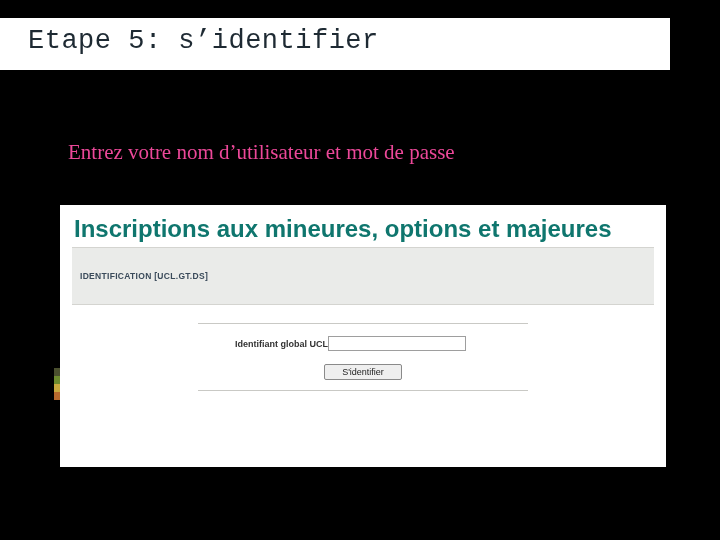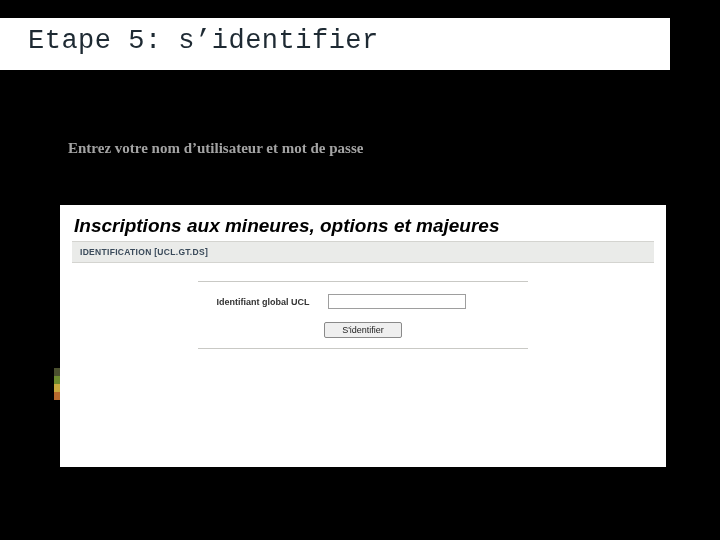--- a/index.html
+++ b/index.html
@@ -22,56 +22,54 @@
     position: absolute;
     top: 18px;
     left: 0;
     right: 50px;
   }
   .intro-block {
     position: absolute;
     top: 138px;
     left: 68px;
     right: 80px;
-    color: #a3a3a3;
-    font-size: 15px;
+    color: #ec4899;
+    font-size: 21px;
     line-height: 1.35;
-    font-weight: bold;
   }
   .intro-line2 { padding-left: 22px; }
   .screenshot-box {
     position: absolute;
     top: 205px;
     left: 60px;
     width: 606px;
     height: 262px;
     background: #fff;
   }
   .page-title {
     font-family: Arial, sans-serif;
-    font-size: 19px;
+    font-size: 24px;
     font-weight: bold;
-    color: #000000;
+    color: #0f766e;
     padding: 10px 0 4px 14px;
-    font-style: italic;
   }
   .intranet-label {
     font-family: Arial, sans-serif;
     font-size: 9px;
     font-weight: bold;
     color: #3a4a5a;
     padding: 2px 0 18px 14px;
     letter-spacing: 0.3px;
   }
   .section-bar {
     margin: 0 12px 0 12px;
     background: #eaebe9;
     border-top: 1px solid #d4d4d0;
     border-bottom: 1px solid #d4d4d0;
-    padding: 5px 8px;
+    padding: 23px 8px;
     font-family: Arial, sans-serif;
     font-size: 8.5px;
     font-weight: bold;
     color: #3a4a5a;
     letter-spacing: 0.3px;
   }
   .form-area {
     margin: 18px auto 0 auto;
     width: 330px;
   }
@@ -84,21 +82,21 @@
     display: flex;
     align-items: center;
     margin-bottom: 7px;
   }
   .field-label {
     font-family: Arial, sans-serif;
     font-size: 9px;
     font-weight: bold;
     color: #333;
     width: 130px;
-    text-align: center;
+    text-align: right;
   }
   .field-input {
     width: 138px;
     height: 15px;
     border: 1px solid #9e9e9e;
     background: #fff;
     font-size: 10px;
     padding: 0 2px;
   }
   .button-row {

